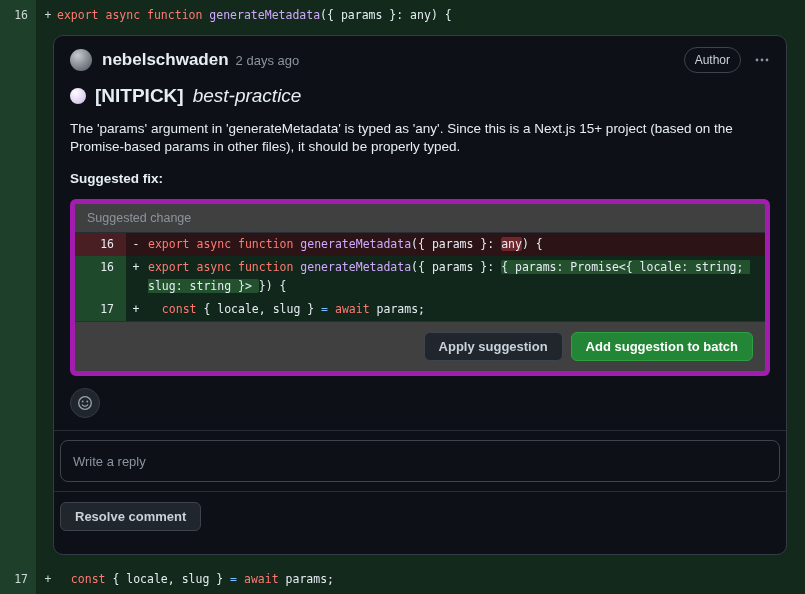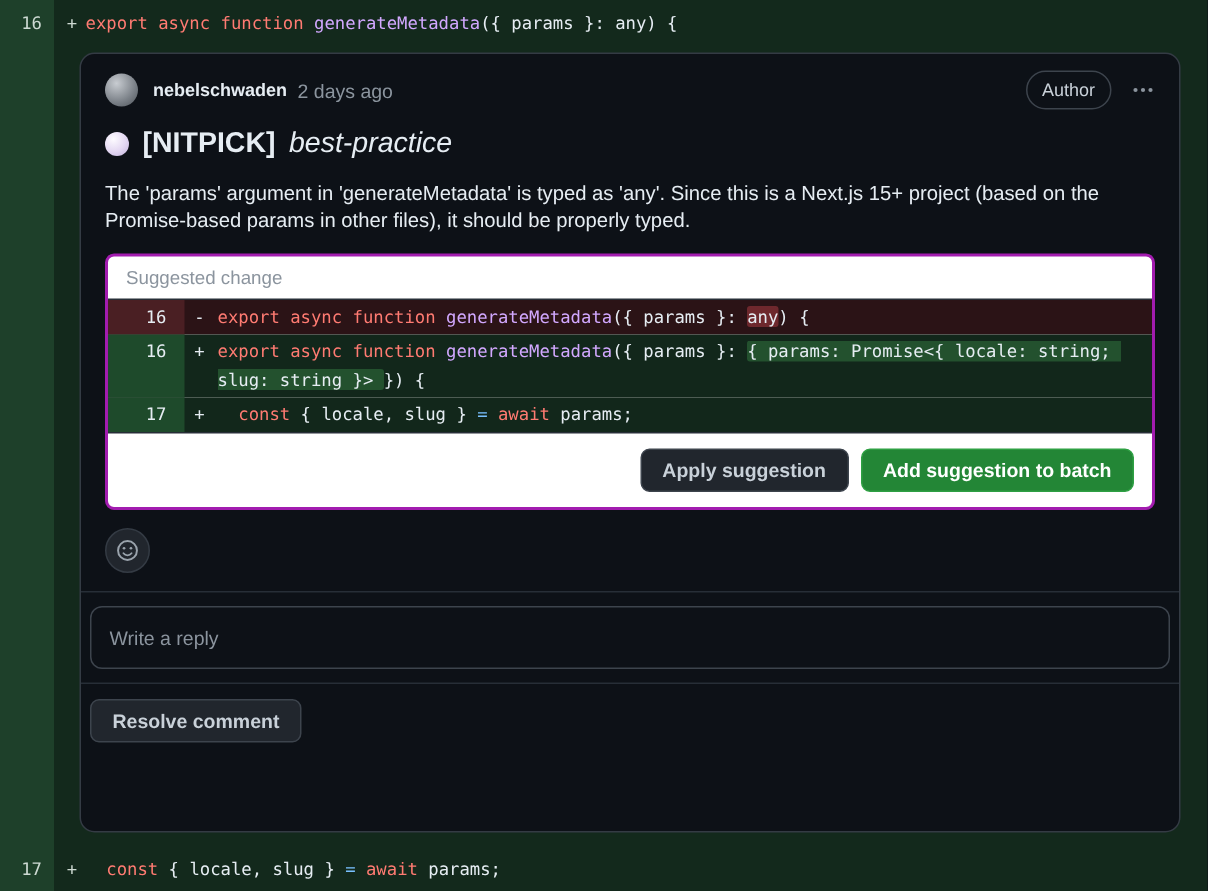--- a/index.html
+++ b/index.html
@@ -36,38 +36,38 @@
 
   .card-header{height:28px;display:flex;align-items:center;gap:10px;padding:0 15px;
     border-bottom:1px solid #272e37;font-size:13px;color:#8b949e;}
   .card-header .lineref{color:#e6edf3;font-weight:bold;}
   .chev{display:flex;align-items:center;cursor:pointer;}
 
   .card-body{padding:11px 16px 0;}
   .author-row{display:flex;align-items:center;}
   .avatar{width:22px;height:22px;border-radius:50%;flex-shrink:0;
     background:radial-gradient(circle at 35% 30%,#c8ccd1,#7a8087 60%,#4c5258);}
-  .username{font-weight:bold;font-size:12px;margin-left:10px;}
+  .username{font-weight:bold;font-size:17px;margin-left:10px;}
   .timestamp{color:#8b949e;font-size:13px;margin-left:7px;}
   .spacer{flex:1;}
   .author-badge{border:1px solid #3d444d;border-radius:999px;padding:5px 10px;
     font-size:12px;color:#c9d1d9;}
   .kebab{margin-left:13px;display:flex;align-items:center;cursor:pointer;}
 
   .nitpick-row{margin-top:12px;display:flex;align-items:center;gap:9px;font-size:19px;}
   .nitpick-emoji{width:16px;height:16px;border-radius:50%;flex-shrink:0;
     background:radial-gradient(circle at 35% 30%,#fdfbff,#e3d7f2 55%,#c2b2dd);}
   .nitpick-tag{font-weight:bold;}
   .nitpick-cat{font-style:italic;}
 
   .body-text{margin-top:13px;font-size:13.5px;line-height:18px;color:#e6edf3;}
   .suggested-fix{margin-top:15px;font-size:13.5px;font-weight:bold;}
 
-  .suggestion-box{margin-top:13px;border:2px solid #a21caf;border-radius:6px;
-    background:#ffffff;overflow:hidden;}
+  .suggestion-box{margin-top:13px;border:5px solid #a21caf;border-radius:6px;
+    background:#404040;overflow:hidden;}
   .sc-header{padding:7px 12px;font-size:12.5px;color:#8b949e;border-bottom:1px solid #272e37;}
   .diff-row{display:flex;align-items:stretch;font-family:"DejaVu Sans Mono",monospace;
     font-size:11.5px;line-height:19px;}
   .d-gutter{width:51px;flex-shrink:0;box-sizing:border-box;text-align:right;
     padding:2px 12px 2px 0;color:#e6edf3;}
   .d-marker{width:20px;flex-shrink:0;text-align:center;padding-top:2px;color:#e6edf3;}
   .d-code{flex:1;padding:2px 10px 2px 2px;white-space:pre-wrap;word-break:break-word;}
   .diff-row.del{background:#2b1316;}
   .diff-row.del .d-gutter{background:#4a1f23;}
   .diff-row.add{background:#12271b;}
@@ -124,20 +124,21 @@
     </div>
 
     <div class="nitpick-row">
       <span class="nitpick-emoji"></span>
       <span class="nitpick-tag">[NITPICK]</span>
       <span class="nitpick-cat">best-practice</span>
     </div>
 
     <div class="body-text">The 'params' argument in 'generateMetadata' is typed as 'any'. Since this is a Next.js 15+ project (based on the Promise-based params in other files), it should be properly typed.</div>
 
+    <div class="suggested-fix">Suggested fix:</div>
 
     <div class="suggestion-box">
       <div class="sc-header">Suggested change</div>
 
       <div class="diff-row del">
         <div class="d-gutter">16</div>
         <div class="d-marker">-</div>
         <div class="d-code mono"><span class="tok-k">export </span><span class="tok-k">async </span><span class="tok-k">function </span><span class="tok-f">generateMetadata</span><span class="tok-p">({ params }: </span><span class="tok-p hl-del">any</span><span class="tok-p">) {</span></div>
       </div>
 

